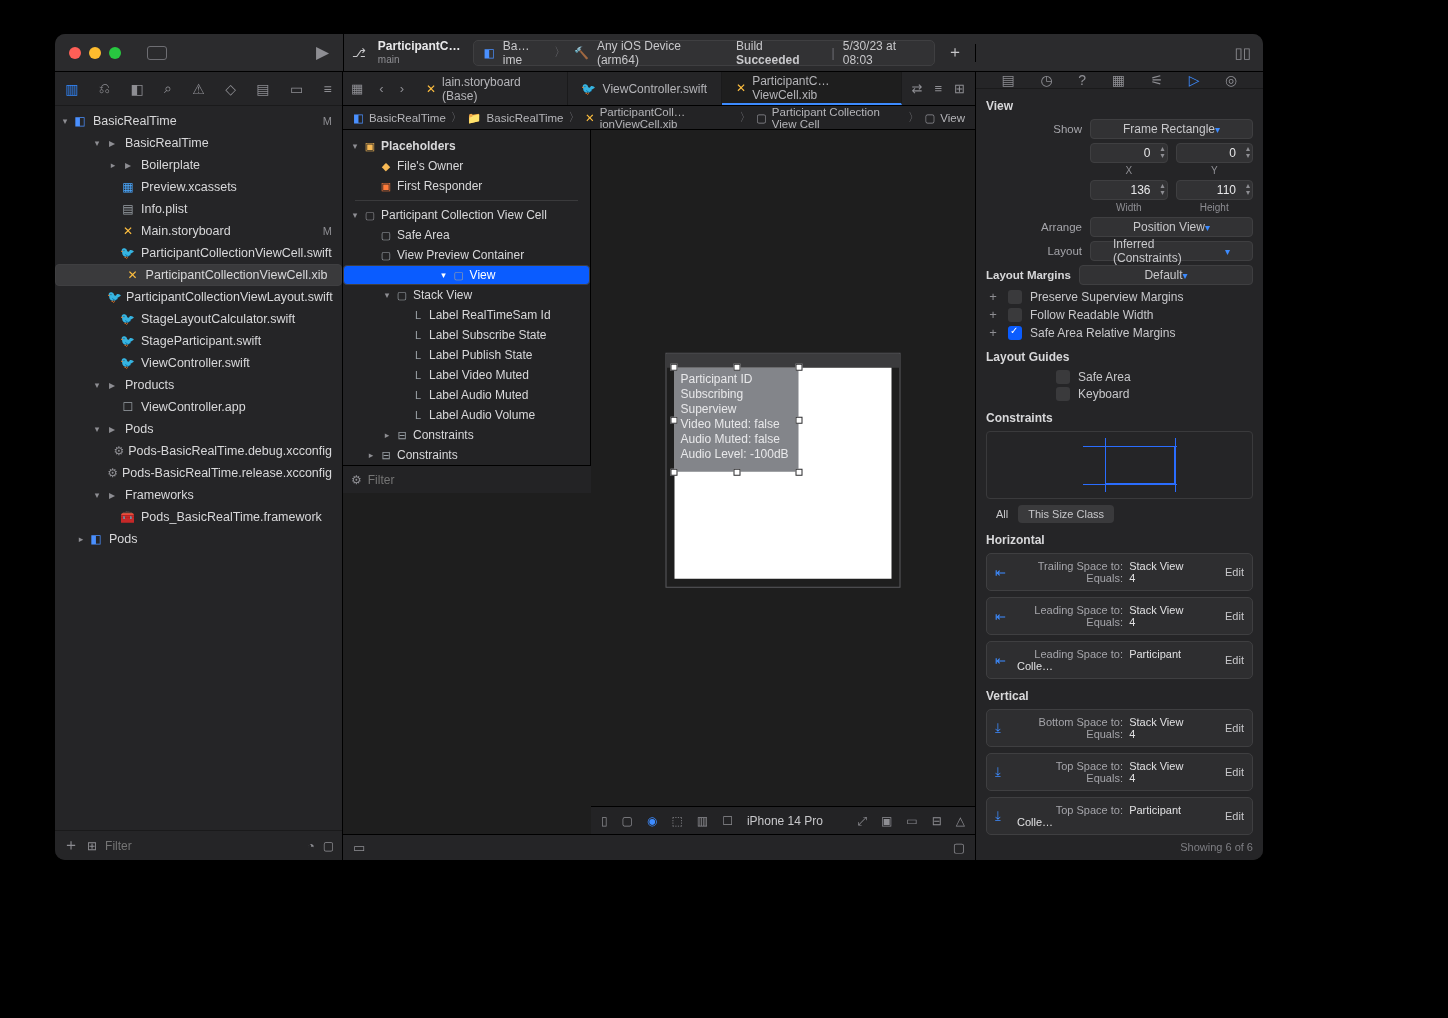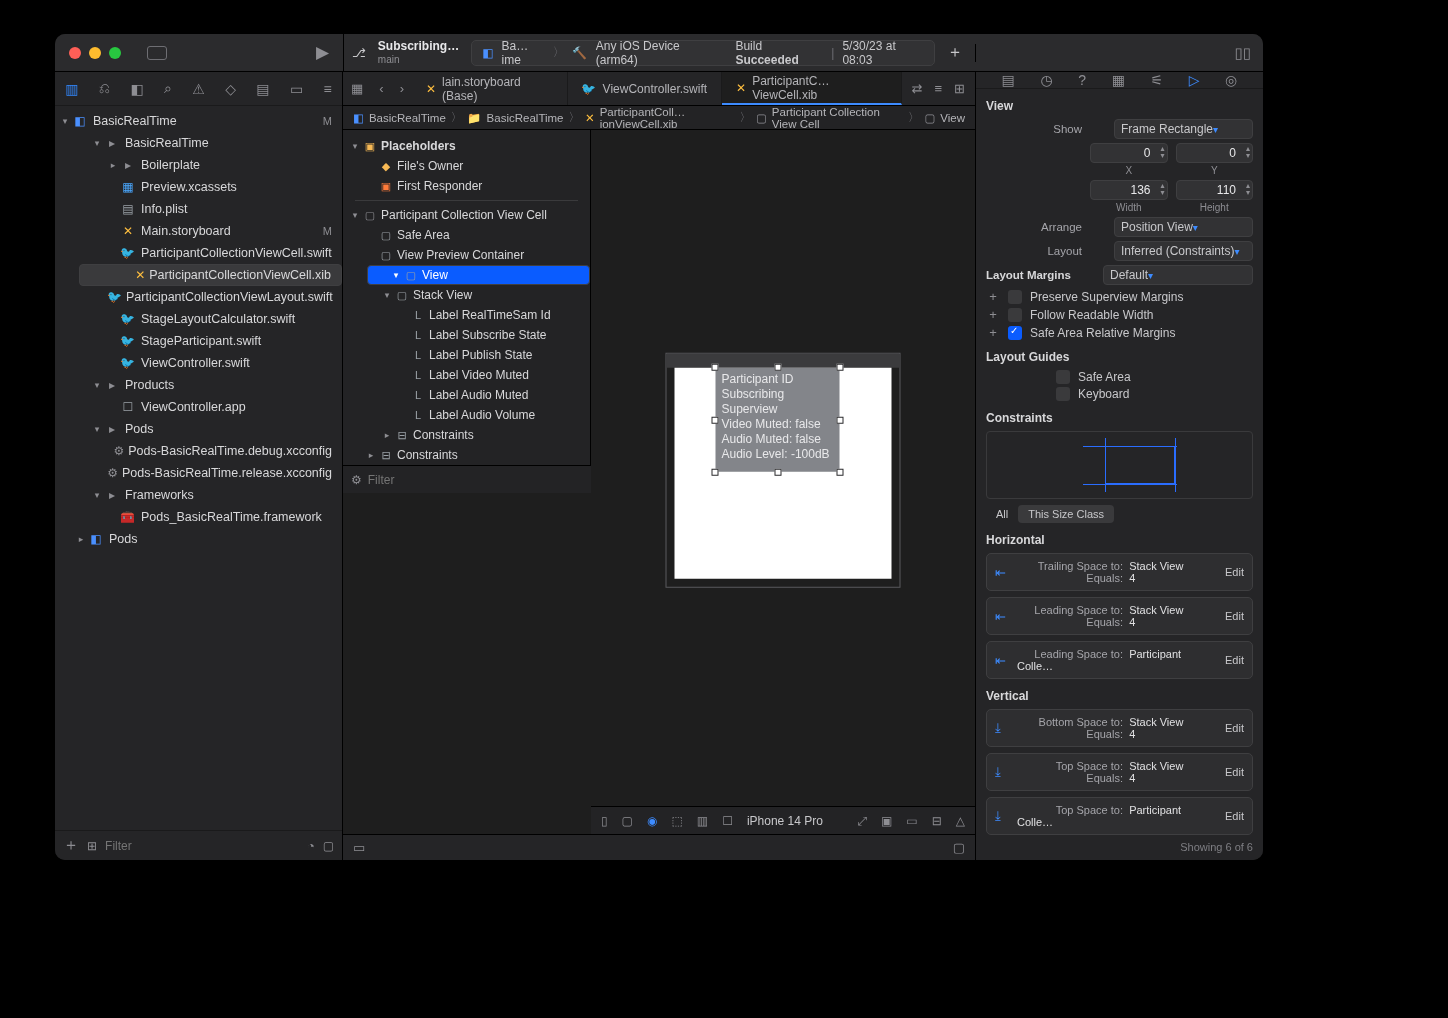--- a/index.html
+++ b/index.html
@@ -189,21 +189,20 @@
 .ib-scene .header { height:14px; background:#3b3b3d; }
 .ib-scene .cellarea { position:absolute; left:8px; right:8px; top:14px; bottom:8px; background:#fff; }
 .ib-scene .overlay-view {
   position:absolute;
   left:8px; top:14px;
   width:124px; height:104px;
   background:rgba(120,123,128,0.92);
   color:#e8e8ea;
   font-size:12px; line-height:15px;
   padding:4px 6px;
-  margin-left:41px;
 }
 .ib-handle { position:absolute; width:7px; height:7px; background:#fff; border:1px solid #2a2a2c; }
 
 .h-tl{left:-4px;top:-4px}.h-tm{left:50%;margin-left:-3px;top:-4px}.h-tr{right:-4px;top:-4px}
 .h-ml{left:-4px;top:50%;margin-top:-3px}.h-mr{right:-4px;top:50%;margin-top:-3px}
 .h-bl{left:-4px;bottom:-4px}.h-bm{left:50%;margin-left:-3px;bottom:-4px}.h-br{right:-4px;bottom:-4px}
 
 .canvas-toolbar {
   position:absolute; left:0; right:0; bottom:0;
   height:28px; display:flex; align-items:center; gap:14px;
@@ -249,23 +248,22 @@
 }
 .insp-tabs span { color:#8e8e93; font-size:14px; }
 .insp-tabs span.active { color:#3d8bff; }
 .insp-body { padding:8px 10px 16px 10px; }
 .sec-title { font-size:12px; font-weight:600; color:#d8d8da; margin:10px 0 6px; }
 .sec-title.top { margin-top:2px; }
 .form-row { display:flex; align-items:center; margin:4px 0; gap:8px; }
 .form-row .lab { width:96px; text-align:right; color:#a5a5aa; font-size:11.5px; }
 .sel {
   flex:1; height:20px; background:#323234; border:1px solid #3f3f41;
-  border-radius:4px; display:flex; align-items:center; padding:0 6px;
-  justify-content:flex-start;
-  margin-left:24px;
+  border-radius:4px; display:flex; align-items:center; padding:0 22px;
+  justify-content:center;
 }
 .sel .caret { color:#3d8bff; font-size:10px; }
 .numcells { flex:1; display:flex; gap:8px; }
 .numcell { flex:1; display:flex; flex-direction:column; align-items:center; }
 .numcell .box {
   width:100%; height:20px; background:#323234; border:1px solid #3f3f41;
   border-radius:4px; display:flex; align-items:center; justify-content:flex-end;
   padding:0 16px 0 6px; position:relative; color:#e8e8ea;
 }
 .numcell .box .step { position:absolute; right:2px; top:1px; font-size:8px; color:#8e8e93; line-height:7px;}
@@ -322,21 +320,21 @@
         <span class="tl yel"></span>
         <span class="tl grn"></span>
       </div>
       <span class="sq-btn"></span>
       <span class="run-arrow">▶</span>
     </div>
     <div class="title-mid">
       <div class="scheme-box">
         <span>⎇</span>
         <span class="branch-col">
-          <span class="proj">Subscribing…</span>
+          <span class="proj">ParticipantC…</span>
           <span class="br">main</span>
         </span>
       </div>
       <div class="activity">
         <span style="color:#4a90ff">◧</span>
         <span>Ba…ime</span>
         <span class="sep">〉</span>
         <span>🔨</span>
         <span>Any iOS Device (arm64)</span>
         <span style="margin-left:10px">

